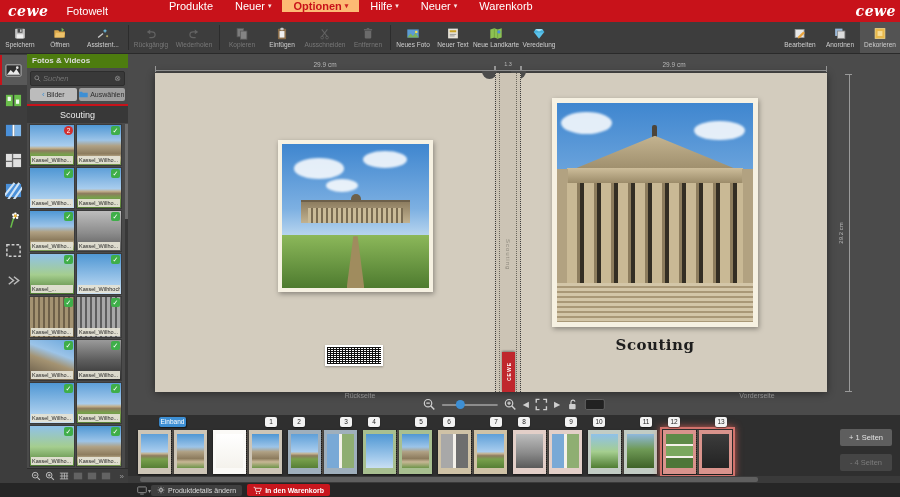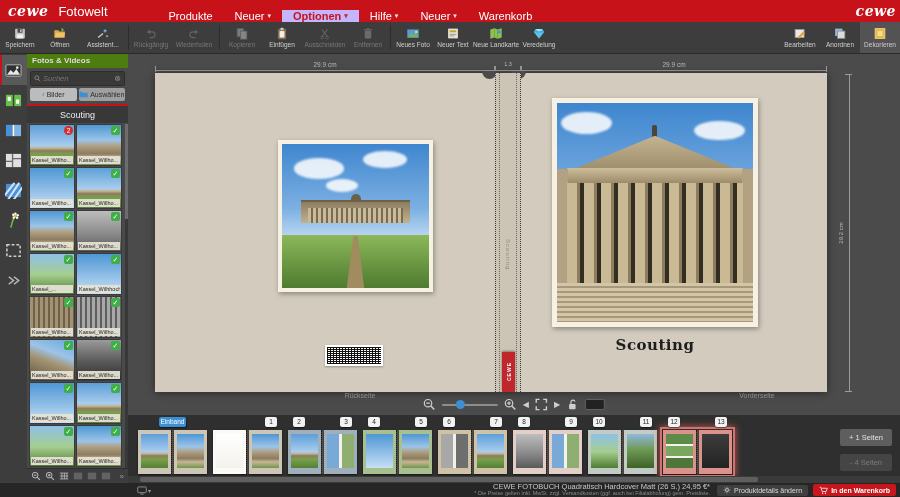--- a/index.html
+++ b/index.html
@@ -2,25 +2,25 @@
 <html><head>
 <meta charset="utf-8">
 <style>
 *{box-sizing:border-box;margin:0;padding:0}
 html,body{width:900px;height:497px;overflow:hidden;background:#4b4b4b;font-family:"Liberation Sans",sans-serif}
 #app{position:absolute;top:0;left:0;width:900px;height:497px;overflow:hidden}
 
 
 #menubar{position:absolute;top:0;left:0;right:0;height:22px;background:#c8121a;display:flex;align-items:center;color:#fff;z-index:30}
 .logo{font-family:"DejaVu Serif",serif;font-style:italic;font-weight:bold;font-size:14px;letter-spacing:.5px;margin-left:8px}
-.appname{font-size:13px;margin-left:10px}
-#menus{display:flex;margin-left:50px;height:100%;align-items:flex-end}
+.appname{font-size:11px;margin-left:18px}
+#menus{display:flex;margin-left:50px;height:100%;align-items:flex-start}
 .menu-item{display:flex;align-items:center;gap:3px;padding:0 11px;font-size:11px;cursor:default;white-space:nowrap}
 .menu-item .caret{font-size:7px;opacity:.9}
-.menu-item.active{background:#c4b5fd;color:#c8121a;font-weight:bold}
+.menu-item.active{background:#fdba74;color:#c8121a;font-weight:bold}
 #logo-right{position:absolute;right:4px;top:0;height:22px;display:flex;align-items:center}
 
 
 #toolbar{position:absolute;top:22px;left:0;right:0;height:32px;background:#3d3d3d;border-bottom:1px solid #2a2a2a;display:flex;justify-content:space-between;z-index:29}
 .tb-group{display:flex;align-items:stretch}
 .tb-btn{width:40px;display:flex;flex-direction:column;align-items:center;justify-content:center;gap:1px;color:#cfcfcf;font-size:6.5px;white-space:nowrap;overflow:hidden}
 .tb-btn.wide{width:46px}
 .tb-btn .ic,.tb-btn .ic svg{width:14px;height:13px;display:block}
 .tb-btn.disabled{color:#787878}
 .tb-btn.disabled .ic{opacity:.4}
@@ -744,24 +744,20 @@
     </div>
 
   <footer id="statusbar">
     <span id="display-ic">
       <svg viewBox="0 0 14 12">
           <rect x="1" y="1" width="12" height="8" rx="1" fill="none" stroke="#9a9a9a" stroke-width="1.2"></rect>
           <path d="M4.5 11h5" stroke="#9a9a9a" stroke-width="1.2"></path>
         </svg>
       <span>▾</span>
     </span>
-    <div id="status-texts">
-      <div id="product-line">CEWE FOTOBUCH Quadratisch Hardcover Matt (26 S.) 24,95 €*</div>
-      <div id="price-note">* Die Preise gelten inkl. MwSt. zzgl. Versandkosten (ggf. auch bei Filialabholung) gem. Preisliste.</div>
-    </div>
     <div id="details-btn">
       <svg viewBox="0 0 12 12">
           <circle cx="6" cy="6" r="2.2" fill="none" stroke="#dadada" stroke-width="1.2"></circle>
           <path d="M6 1v1.6M6 9.4V11M1 6h1.6M9.4 6H11M2.5 2.5l1.1 1.1M8.4 8.4l1.1 1.1M9.5 2.5L8.4 3.6M3.6 8.4L2.5 9.5" stroke="#dadada" stroke-width="1.1"></path>
         </svg>
       <span>Produktdetails ändern</span>
     </div>
     <div id="cart-btn">
       <svg viewBox="0 0 14 13">
           <path d="M1 1.5h2l1.8 6.5h6.4l1.8-5H4" fill="none" stroke="#fff" stroke-width="1.2"></path>

